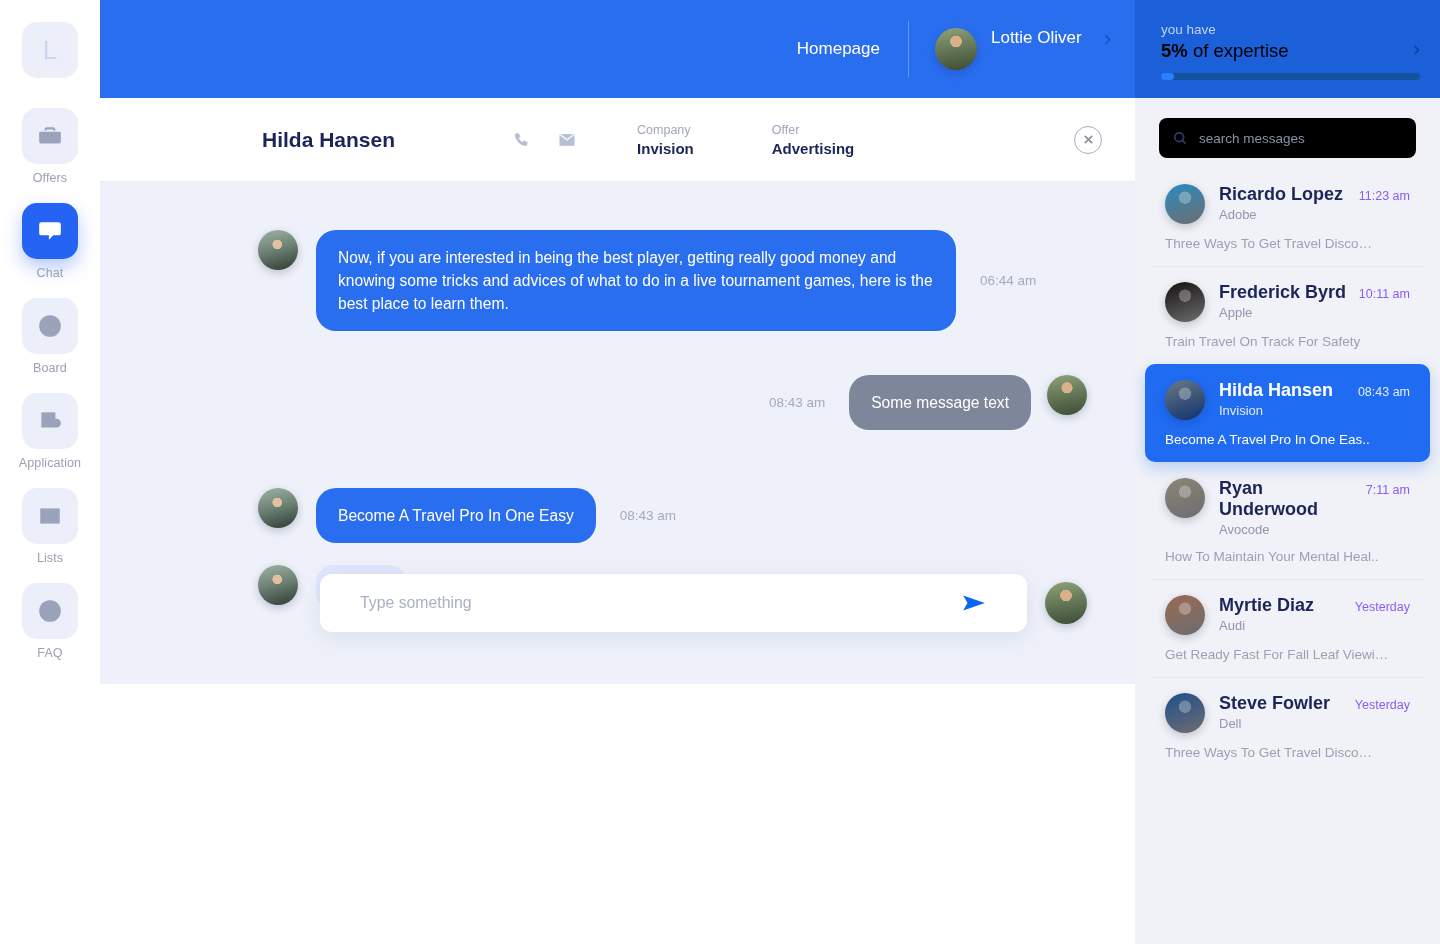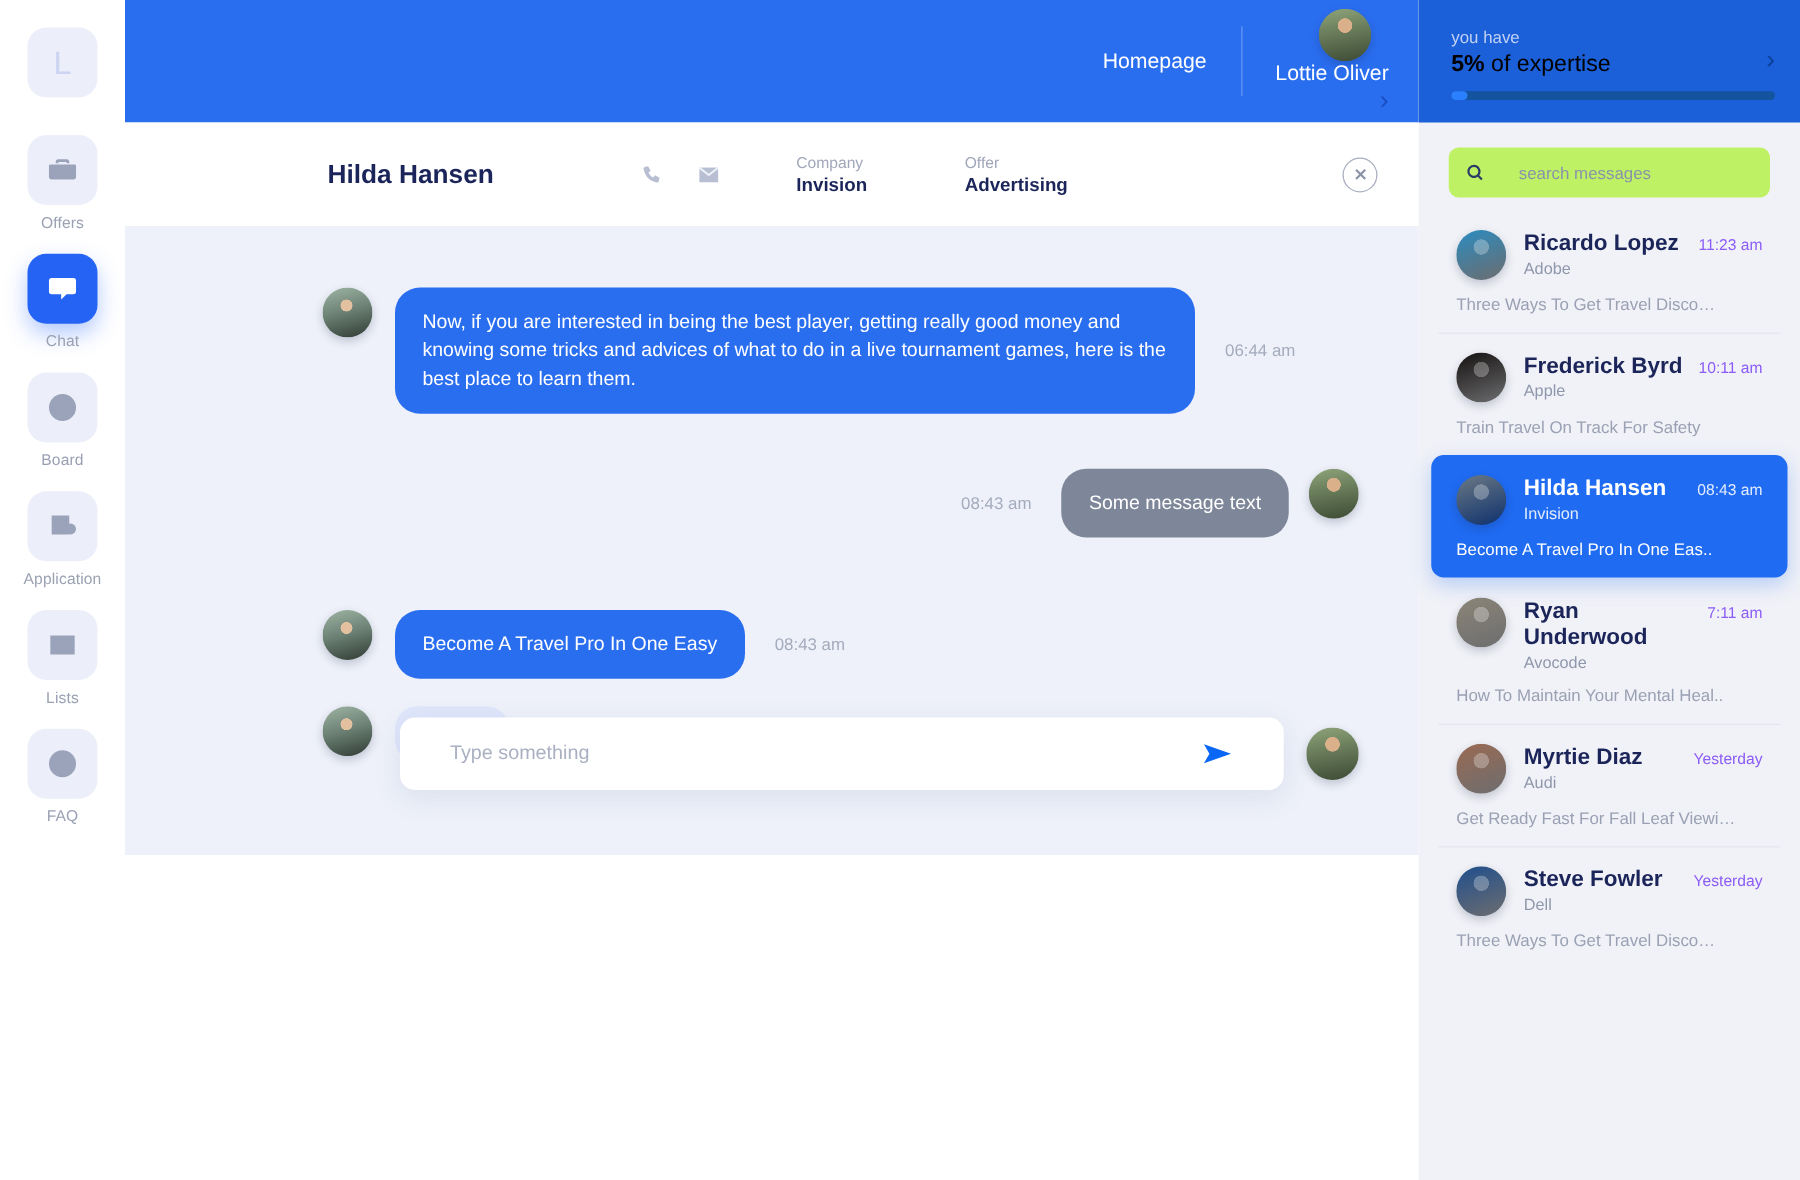--- a/index.html
+++ b/index.html
@@ -32,21 +32,21 @@
 
   
   .center { position: relative; width: 1035px; flex: 0 0 1035px; height: 684px; display: flex; flex-direction: column; }
 
   .topbar {
     height: 98px; background: #2a6ef0; display: flex; align-items: center;
     justify-content: flex-end; padding-right: 0px; flex: 0 0 98px;
   }
   .top-link { color: #ffffff; font-size: 17px; margin-right: 28px; cursor: pointer; }
   .top-sep { width: 1px; height: 56px; background: rgba(255,255,255,.28); margin-right: 26px; }
-  .top-user { display: flex; align-items: flex-end; cursor: pointer; padding-right: 24px; flex-direction: column; }
+  .top-user { display: flex; align-items: flex-start; cursor: pointer; padding-right: 24px; }
   .avatar { border-radius: 50%; background-size: cover; background-position: center; flex: 0 0 auto; box-shadow: 0 3px 8px rgba(20,30,70,.22); }
   .top-user .avatar { width: 42px; height: 42px; margin-right: 14px; }
   .top-user-name { color: #ffffff; font-size: 17px; }
   .top-chev { margin-left: 22px; color: #1a4fc4; font-size: 22px; line-height: 1; }
 
   
   .chat-head {
     height: 84px; background: #ffffff; display: flex; align-items: center;
     padding: 0 30px 0 158px; position: relative; flex: 0 0 84px;
     border-bottom: 1px solid #e9ecf5;
@@ -104,21 +104,21 @@
   .right-head { height: 98px; background: #1b60d8; padding: 22px 24px 0 26px; position: relative; }
   .rh-small { font-size: 13.5px; color: #c1d2f3; margin-bottom: 3px; }
   .rh-big { font-size: 18.5px; color: #000000; }
   .rh-big b { font-weight: bold; }
   .rh-chev { position: absolute; right: 20px; top: 36px; color: #0c3f98; font-size: 21px; }
   .progress { position: absolute; left: 26px; right: 20px; bottom: 18px; height: 7px; border-radius: 4px; background: #14539e; }
   .progress-fill { height: 7px; border-radius: 4px; background: #2a80ff; }
 
   .search-wrap { padding: 20px 24px 0 24px; }
   .search-box {
-    height: 40px; background: #bef264; border-radius: 8px; display: flex; align-items: center; padding: 0 14px; gap: 16px;
+    height: 40px; background: #000000; border-radius: 8px; display: flex; align-items: center; padding: 0 14px;
   }
   .search-icon { width: 14px; height: 14px; margin-right: 12px; flex: 0 0 auto; }
   .search-icon path { fill: #2b3a66; }
   .search-input { border: none; outline: none; background: transparent; font-size: 13.5px; color: #5b6party; color: #5b6484; font-family: "Liberation Sans", sans-serif; width: 100%; }
   .search-input::placeholder { color: #8a92aa; }
 
   .msg-list { padding: 0 0 0 0; margin-top: 10px; }
   .mitem { padding: 16px 20px 15px 20px; margin: 0 10px; position: relative; cursor: pointer; }
   .mitem + .mitem::before { content: ""; position: absolute; left: 6px; right: 6px; top: 0; height: 1px; background: #e2e5ee; }
   .mitem.active { background: #1f6bf2; border-radius: 10px; box-shadow: 0 6px 16px rgba(31,107,242,.28); }

